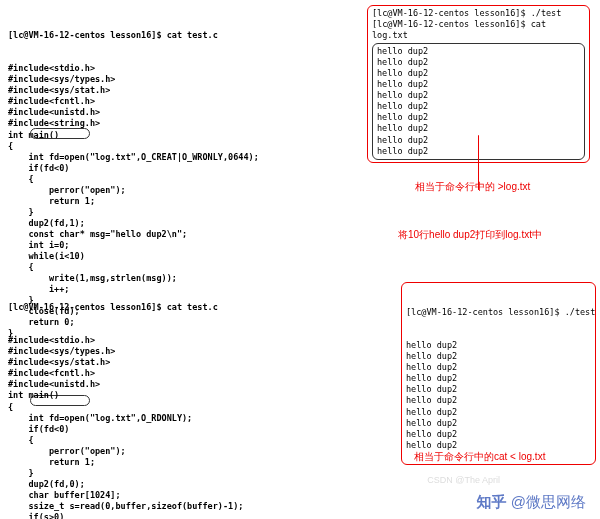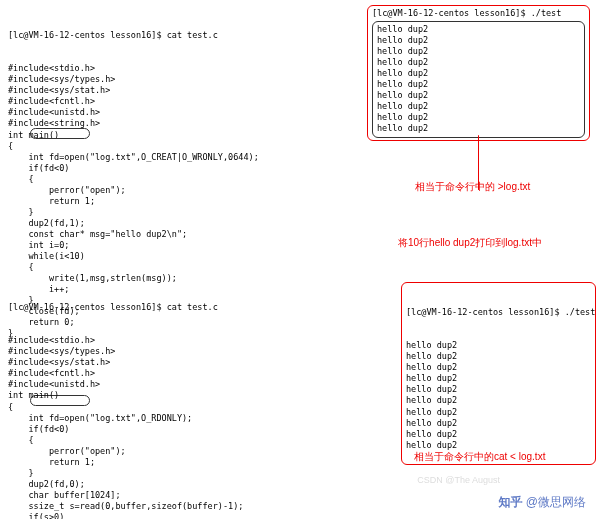--- a/index.html
+++ b/index.html
@@ -7,33 +7,33 @@
   width: 600px;
   height: 519px;
   font-family: monospace;
   font-size: 8.5px;
   line-height: 1.3;
   background: #fff;
   position: relative;
   overflow: hidden;
 }
 .code-block { white-space: pre; color: #000; padding: 4px 8px; }
-.left-col { position: absolute; left: 0; top: 0; width: 260px; }
+.left-col { position: absolute; left: 0; top: 0; width: 260px; font-weight: bold; }
 .top-code { top: 4px; }
 .bot-code { top: 276px; }
 .red-box { border: 1px solid #e00; position: absolute; }
 .dark-box { border: 1px solid #333; position: absolute; }
 .out1 { left: 367px; top: 5px; width: 223px; padding: 2px 4px; }
 .out1-lines { border: 1px solid #333; margin-top: 2px; padding: 2px 4px; white-space: pre; }
 .out2 { left: 401px; top: 282px; width: 195px; padding: 2px 4px; white-space: pre; }
 .anno { position: absolute; color: #e00; font-family: sans-serif; font-size: 10px; }
 .hl1 { left: 30px; top: 128px; width: 60px; height: 11px; }
 .hl2 { left: 30px; top: 395px; width: 60px; height: 11px; }
 .line1 { position: absolute; border-left: 1px solid #e00; }
-.watermark { position: absolute; right: 14px; bottom: 8px; font-family: sans-serif; font-size: 12px; color: #5f7ac6; }
+.watermark { position: absolute; right: 14px; bottom: 8px; font-family: sans-serif; font-size: 15px; color: #5f7ac6; }
 .watermark .logo { color: #5f7ac6; font-weight: bold; }
 .csdn { position: absolute; right: 100px; bottom: 32px; font-size: 9px; color: #ddd; font-family: sans-serif; }
 </style>
 </head>
 <body>
 
 <div class="left-col code-block top-code">
   <div>[lc@VM-16-12-centos lesson16]$ cat test.c</div>
   <div>#include&lt;stdio.h&gt;
 #include&lt;sys/types.h&gt;
@@ -88,20 +88,21 @@
         buffer[s]=0;
         printf("%s\n",buffer);
     }
     close(fd);
     return 0;
 }</div>
 </div>
 
 <div class="red-box out1">
   <div>[lc@VM-16-12-centos lesson16]$ ./test</div>
+  <div>[lc@VM-16-12-centos lesson16]$ cat log.txt</div>
   <div class="out1-lines">hello dup2
 hello dup2
 hello dup2
 hello dup2
 hello dup2
 hello dup2
 hello dup2
 hello dup2
 hello dup2
 hello dup2</div>
@@ -117,20 +118,20 @@
 hello dup2
 hello dup2
 hello dup2
 hello dup2
 hello dup2</div>
 </div>
 
 <div class="line1" style="left:478px; top:135px; height:55px;"></div>
 
 <div class="anno" style="left:415px; top:180px;">相当于命令行中的  &gt;log.txt</div>
-<div class="anno" style="left:398px; top:236px;">将10行hello dup2打印到log.txt中</div>
+<div class="anno" style="left:398px; top:228px;">将10行hello dup2打印到log.txt中</div>
 <div class="anno" style="left:414px; top:450px;">相当于命令行中的cat &lt; log.txt</div>
 
-<div class="csdn">CSDN @The  August</div>
+<div class="csdn">CSDN @The  April</div>
 <div class="watermark">
   <span class="logo">知乎</span>
   <span>@微思网络</span>
 </div>
 
 </body></html>

